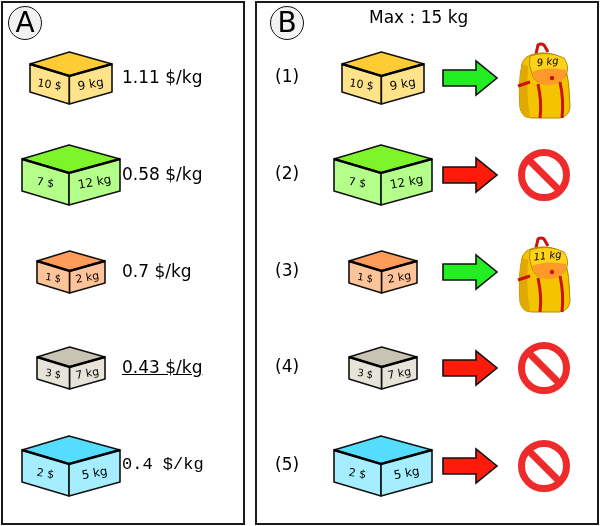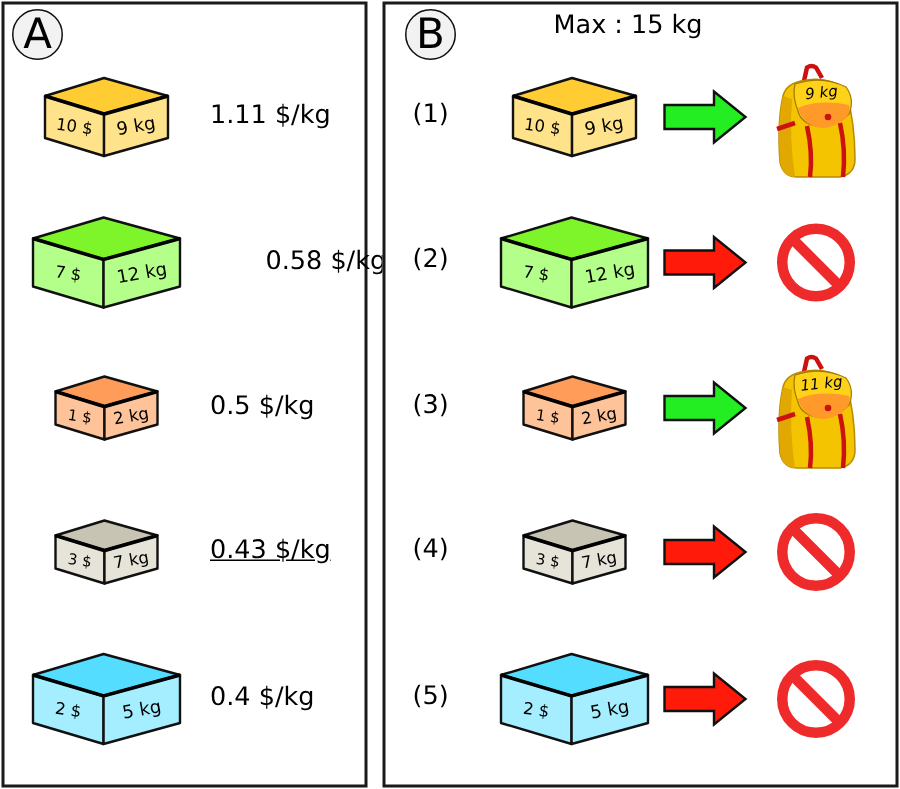--- a/index.html
+++ b/index.html
@@ -8,21 +8,21 @@
     .panel { position:absolute; top:1px; border:2px solid #1a1a1a; box-sizing:border-box; background:#fff; }
     #panel-a { left:1px; width:244px; height:524px; }
     #panel-b { left:255px; width:344px; height:524px; }
     .badge { position:absolute; width:34px; height:34px; border-radius:50%;
              border:1.5px solid #111; background:#f2f2f2; box-sizing:border-box;
              display:flex; align-items:center; justify-content:center;
              font-size:28px; line-height:1; top:3px; }
     #panel-a .badge { left:5px; }
     #panel-b .badge { left:13px; }
     .max-label { position:absolute; left:112px; top:4px; font-size:17px; white-space:nowrap; }
-    .ratio { position:absolute; left:137px; font-size:17px; white-space:nowrap;text-align:right; }
+    .ratio { position:absolute; left:119px; font-size:17px; white-space:nowrap;text-align:right; }
     .step { position:absolute; left:18px; font-size:17px; white-space:nowrap; }
     .box-svg { position:absolute; overflow:visible; }
     .arrow-svg { position:absolute; left:185px; width:56px; height:36px; overflow:visible; }
     .result-svg { position:absolute; overflow:visible; }
   </style>
 </head>
 <body>
 
 <div class="panel" id="panel-a">
   <div class="badge">A</div>
@@ -40,32 +40,32 @@
       </div>
       <div>
         <svg width="102" height="64" viewBox="-2 -2 102 64" class="box-svg" style="left: 17px; top: 140px;">
           <polygon points="0,14 47.04,0 98,14 47.04,28" fill="#7ef52a" stroke="#111" stroke-width="1.6" stroke-linejoin="round"></polygon>
           <polygon points="0,14 47.04,28 47.04,60 0,46" fill="#b3ff8a" stroke="#111" stroke-width="1.6" stroke-linejoin="round"></polygon>
           <polygon points="47.04,28 98,14 98,46 47.04,60" fill="#b3ff8a" stroke="#111" stroke-width="1.6" stroke-linejoin="round"></polygon>
           <polyline points="0,14 47.04,28 98,14" fill="none" stroke="#000" stroke-width="2.4"></polyline>
           <text x="23.52" y="41" font-size="11" text-anchor="middle" font-family="DejaVu Sans, sans-serif" transform="rotate(8 23.52 37)">7 $</text>
           <text x="72.52" y="41" font-size="12" text-anchor="middle" font-family="DejaVu Sans, sans-serif" transform="rotate(-10 72.52 37)">12 kg</text>
         </svg>
-        <div class="ratio" style="top: 161px; margin-left: 37px;">0.58 $/kg</div>
+        <div class="ratio" style="top: 161px;">0.58 $/kg</div>
       </div>
       <div>
         <svg width="72" height="46" viewBox="-2 -2 72 46" class="box-svg" style="left: 32px; top: 246px;">
           <polygon points="0,10 32.64,0 68,10 32.64,20" fill="#ff9c5a" stroke="#111" stroke-width="1.6" stroke-linejoin="round"></polygon>
           <polygon points="0,10 32.64,20 32.64,42 0,32" fill="#ffc39a" stroke="#111" stroke-width="1.6" stroke-linejoin="round"></polygon>
           <polygon points="32.64,20 68,10 68,32 32.64,42" fill="#ffc39a" stroke="#111" stroke-width="1.6" stroke-linejoin="round"></polygon>
           <polyline points="0,10 32.64,20 68,10" fill="none" stroke="#000" stroke-width="2.4"></polyline>
           <text x="16.32" y="30" font-size="10" text-anchor="middle" font-family="DejaVu Sans, sans-serif" transform="rotate(8 16.32 26)">1 $</text>
           <text x="50.32" y="30" font-size="11" text-anchor="middle" font-family="DejaVu Sans, sans-serif" transform="rotate(-10 50.32 26)">2 kg</text>
         </svg>
-        <div class="ratio" style="top: 258px;">0.5 $/kg</div>
+        <div class="ratio" style="top: 258px;">0.7 $/kg</div>
       </div>
       <div>
         <svg width="72" height="46" viewBox="-2 -2 72 46" class="box-svg" style="left: 32px; top: 342px;">
           <polygon points="0,10 32.64,0 68,10 32.64,20" fill="#c8c4b4" stroke="#111" stroke-width="1.6" stroke-linejoin="round"></polygon>
           <polygon points="0,10 32.64,20 32.64,42 0,32" fill="#e6e3d8" stroke="#111" stroke-width="1.6" stroke-linejoin="round"></polygon>
           <polygon points="32.64,20 68,10 68,32 32.64,42" fill="#e6e3d8" stroke="#111" stroke-width="1.6" stroke-linejoin="round"></polygon>
           <polyline points="0,10 32.64,20 68,10" fill="none" stroke="#000" stroke-width="2.4"></polyline>
           <text x="16.32" y="30" font-size="10" text-anchor="middle" font-family="DejaVu Sans, sans-serif" transform="rotate(8 16.32 26)">3 $</text>
           <text x="50.32" y="30" font-size="11" text-anchor="middle" font-family="DejaVu Sans, sans-serif" transform="rotate(-10 50.32 26)">7 kg</text>
         </svg>
@@ -73,21 +73,21 @@
       </div>
       <div>
         <svg width="102" height="64" viewBox="-2 -2 102 64" class="box-svg" style="left: 17px; top: 431px;">
           <polygon points="0,14 47.04,0 98,14 47.04,28" fill="#55ddff" stroke="#111" stroke-width="1.6" stroke-linejoin="round"></polygon>
           <polygon points="0,14 47.04,28 47.04,60 0,46" fill="#a5eeff" stroke="#111" stroke-width="1.6" stroke-linejoin="round"></polygon>
           <polygon points="47.04,28 98,14 98,46 47.04,60" fill="#a5eeff" stroke="#111" stroke-width="1.6" stroke-linejoin="round"></polygon>
           <polyline points="0,14 47.04,28 98,14" fill="none" stroke="#000" stroke-width="2.4"></polyline>
           <text x="23.52" y="41" font-size="11" text-anchor="middle" font-family="DejaVu Sans, sans-serif" transform="rotate(8 23.52 37)">2 $</text>
           <text x="72.52" y="41" font-size="12" text-anchor="middle" font-family="DejaVu Sans, sans-serif" transform="rotate(-10 72.52 37)">5 kg</text>
         </svg>
-        <div class="ratio" style="top: 452px;">0.4 $/kg</div>
+        <div class="ratio" style="top: 452px; font-family: Liberation Mono, monospace;">0.4 $/kg</div>
       </div>
     </div>
 </div>
 
 <div class="panel" id="panel-b">
   <div class="badge">B</div>
   <div class="max-label">Max : 15 kg</div>
   <div id="b-rows">
       <div>
         <div class="step" style="top: 63px;">(1)</div>

